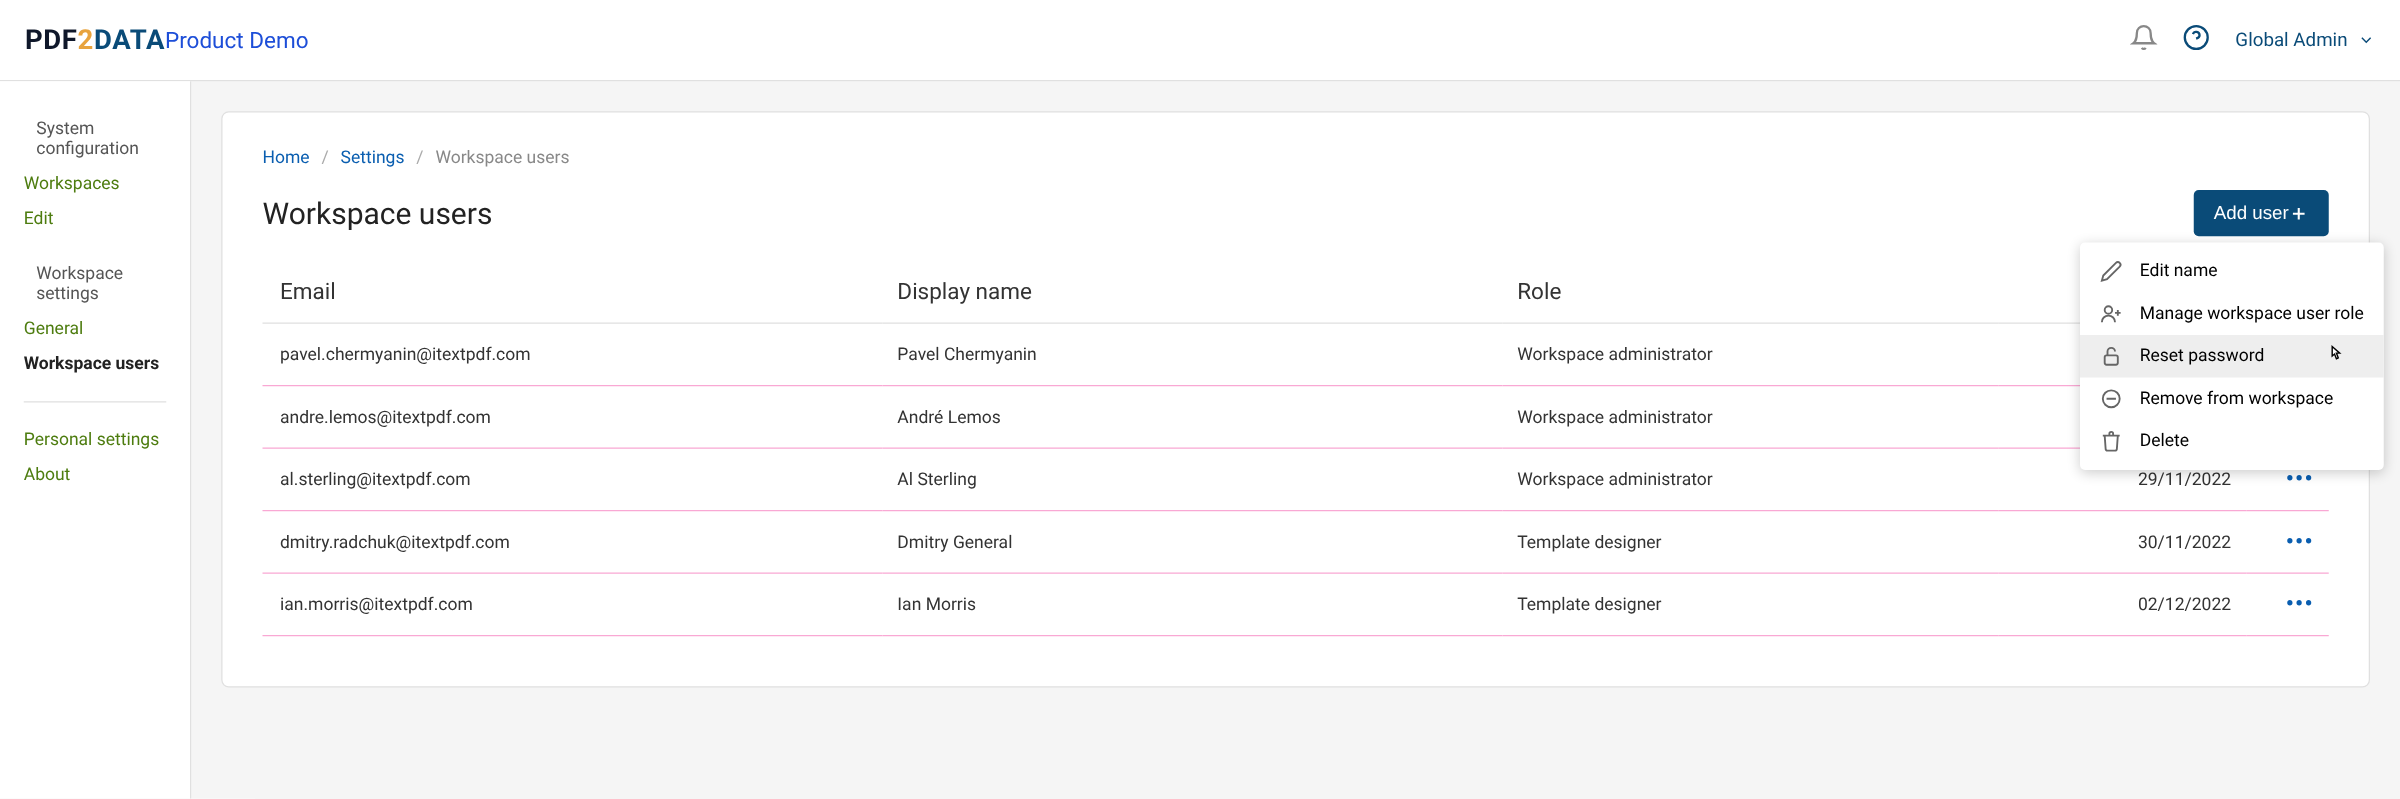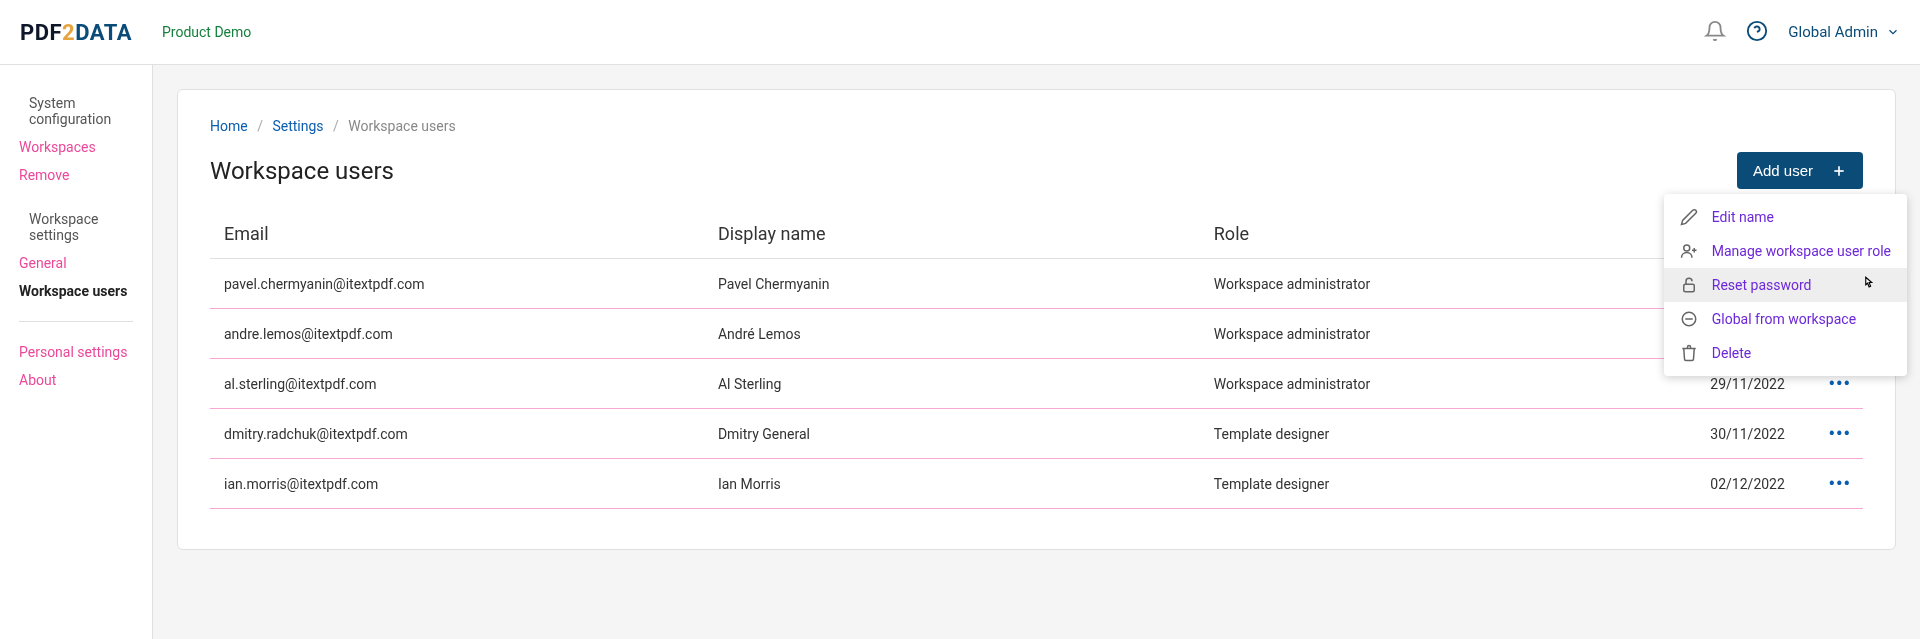--- a/index.html
+++ b/index.html
@@ -23,23 +23,22 @@
     }
     .logo {
       font-size: 22px;
       font-weight: bold;
       letter-spacing: 0.5px;
     }
     .logo-pdf { color: #0f172a; }
     .logo-2 { color: #e8a33d; }
     .logo-data { color: #0a4b78; }
     .product-title {
-      margin-left: 30px;
-      font-size: 14px;
-      color: #15803d;
+      font-size: 18px;
+      color: #1d4ed8;
     }
     .header-spacer { flex: 1; }
     .header-right {
       display: flex;
       align-items: center;
       gap: 20px;
     }
     .header-icon {
       width: 22px;
       height: 22px;
@@ -69,21 +68,21 @@
       padding: 4px 0;
     }
     .sidebar-section-title {
       color: #555;
       font-size: 14px;
       padding: 6px 29px;
     }
     .sidebar-item {
       display: block;
       padding: 6px 19px;
-      color: #ec4899;
+      color: #4d7c0f;
       font-size: 14px;
       text-decoration: none;
       cursor: pointer;
     }
     .sidebar-item.active {
       font-weight: bold;
       color: #222;
     }
     .sidebar-divider {
       border: none;
@@ -127,21 +126,21 @@
     .page-header-spacer { flex: 1; }
     .add-user-btn {
       background: #0a4b78;
       color: #fff;
       border: none;
       border-radius: 4px;
       padding: 10px 16px;
       font-size: 15px;
       display: flex;
       align-items: center;
-      gap: 18px;
+      gap: 0;
       cursor: pointer;
     }
     .table {
       width: 100%;
       border-collapse: collapse;
     }
     .table th {
       text-align: left;
       font-weight: normal;
       font-size: 18px;
@@ -179,21 +178,21 @@
       padding: 6px 0;
       min-width: 230px;
       z-index: 100;
     }
     .menu-item {
       display: flex;
       align-items: center;
       gap: 14px;
       padding: 8px 16px;
       font-size: 14px;
-      color: #6d28d9;
+      color: #000000;
       cursor: pointer;
     }
     .menu-item.hover {
       background: #eeeeee;
     }
     .menu-item-icon {
       width: 18px;
       height: 18px;
       color: #666;
       flex-shrink: 0;
@@ -235,21 +234,21 @@
         </svg>
     </div>
   </div>
 </div>
 
 <div class="layout">
   <nav class="sidebar">
     <div class="sidebar-section">
       <div class="sidebar-section-title">System configuration</div>
       <a class="sidebar-item">Workspaces</a>
-      <a class="sidebar-item">Remove</a>
+      <a class="sidebar-item">Edit</a>
     </div>
     <div class="sidebar-section" style="margin-top:8px;">
       <div class="sidebar-section-title">Workspace settings</div>
       <a class="sidebar-item">General</a>
       <a class="sidebar-item active">Workspace users</a>
     </div>
     <hr class="sidebar-divider">
     <div class="sidebar-section">
       <a class="sidebar-item">Personal settings</a>
       <a class="sidebar-item">About</a>
@@ -351,21 +350,21 @@
           <span>Reset password</span>
           <svg class="cursor-pointer" style="right:30px; top:7px;" viewBox="0 0 24 24" fill="white" stroke="black" stroke-width="1.5">
               <path d="M9 3v10l2.5-2 2 5 2-1-2-5H17L9 3z"></path>
             </svg>
         </div>
         <div class="menu-item">
           <svg class="menu-item-icon" viewBox="0 0 24 24" fill="none" stroke="currentColor" stroke-width="2">
               <circle cx="12" cy="12" r="9"></circle>
               <line x1="7" y1="12" x2="17" y2="12"></line>
             </svg>
-          <span>Global from workspace</span>
+          <span>Remove from workspace</span>
         </div>
         <div class="menu-item">
           <svg class="menu-item-icon" viewBox="0 0 24 24" fill="none" stroke="currentColor" stroke-width="2">
               <polyline points="3 6 5 6 21 6"></polyline>
               <path d="M19 6l-1 14a2 2 0 0 1-2 2H8a2 2 0 0 1-2-2L5 6"></path>
               <path d="M10 6V4a2 2 0 0 1 2-2h0a2 2 0 0 1 2 2v2"></path>
             </svg>
           <span>Delete</span>
         </div>
       </div>

